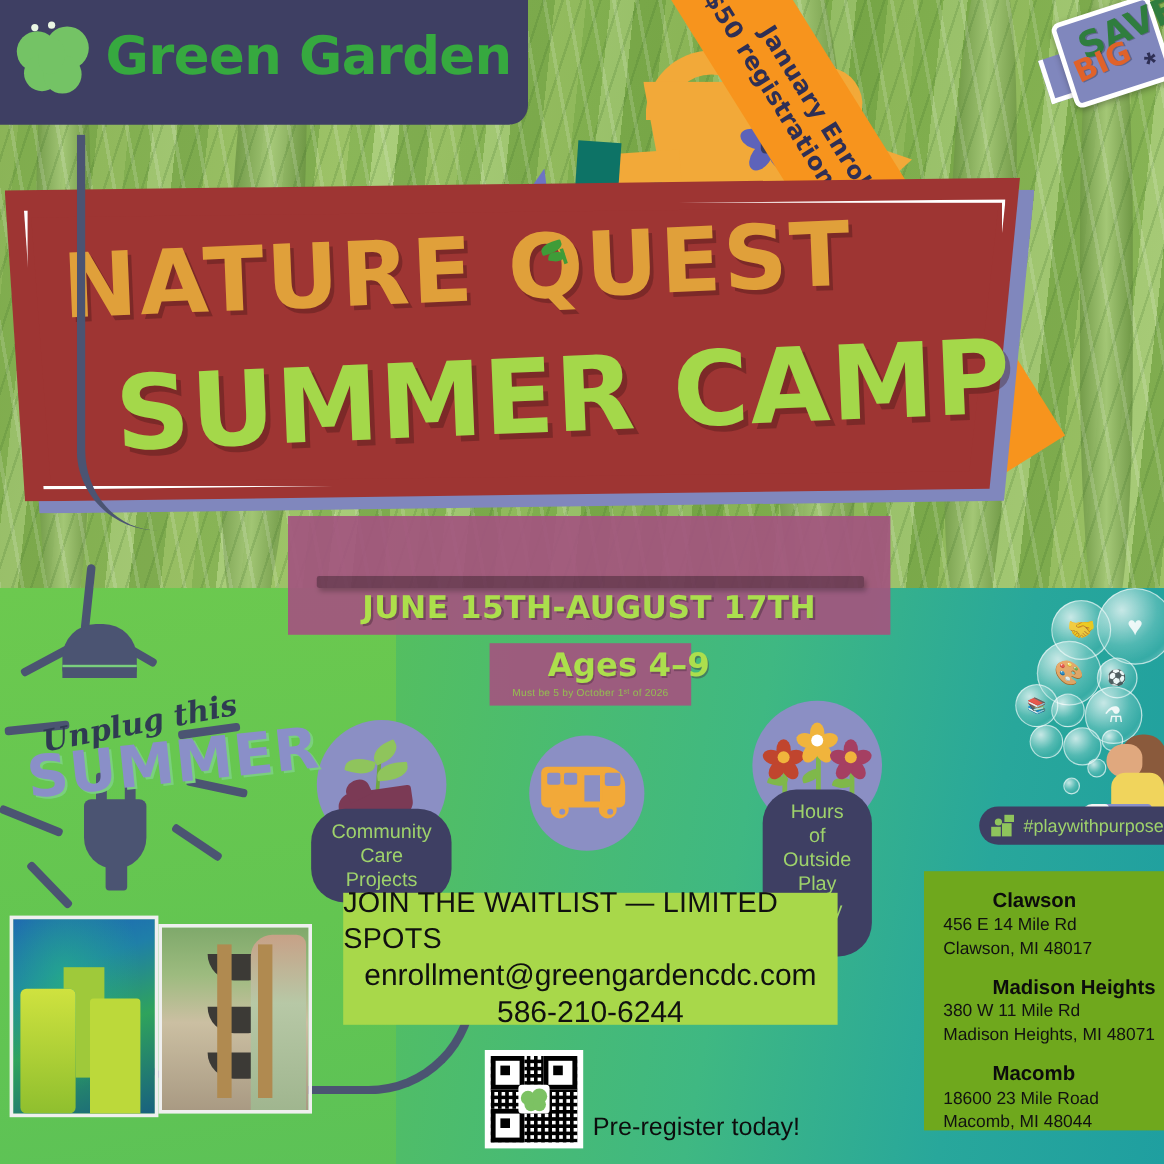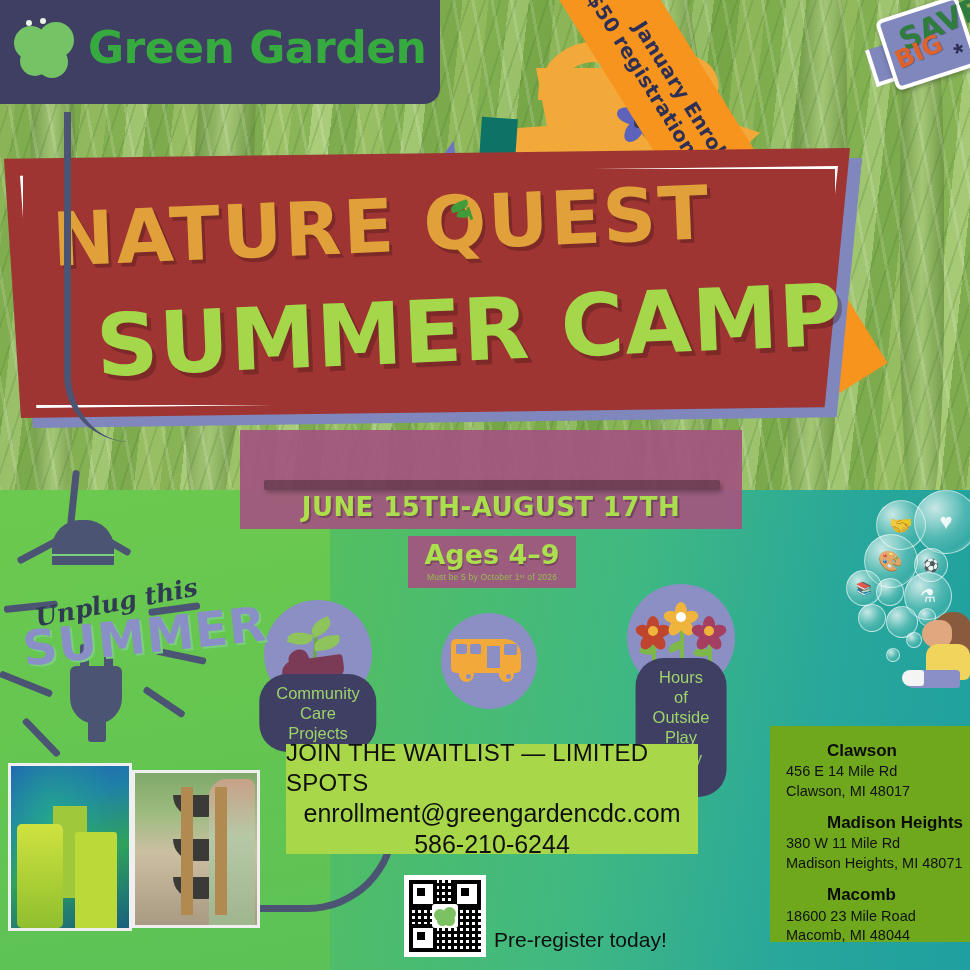--- a/index.html
+++ b/index.html
@@ -166,20 +166,21 @@
     font-family:"DejaVu Sans",sans-serif;font-weight:bold;font-size:26px;color:#b4e24a;
     letter-spacing:.4px;text-shadow:2px 2px 0 rgba(70,30,55,.45);
   }
   .ages{
     position:absolute;left:408px;top:536px;width:168px;height:52px;background:#a3557f;opacity:.93;
   }
   .ages-main{
     position:absolute;left:0;top:3px;width:168px;text-align:center;
     font-family:"DejaVu Sans",sans-serif;font-weight:bold;font-size:27px;color:#b4e24a;
     text-shadow:1px 2px 0 rgba(70,30,55,.4);
+    padding-left:32px;
   }
   .ages-fine{
     position:absolute;left:0;top:36px;width:168px;text-align:center;
     font-family:"Liberation Sans",sans-serif;font-size:8.5px;color:#9bbf4f;letter-spacing:.2px;
   }
 
   
   .feat{position:absolute;}
   .feat-circle{
     position:absolute;left:50%;top:0;transform:translateX(-50%);
@@ -538,20 +539,29 @@
     <div class="bub" style="left:44px;top:162px;width:12px;height:12px;"></div>
     <div class="kidblow">
       <span class="kb-hair"></span>
         <span class="kb-face"></span>
       <span class="kb-body"></span>
         <span class="kb-leg"></span>
         <span class="kb-foot"></span>
     </div>
   </div>
 
+  <div class="hashtag">
+    <span class="hic">
+      <b class="hi1"></b>
+        <b class="hi2"></b>
+        <b class="hi3"></b>
+        <b class="hi4"></b>
+    </span>
+    <span>#playwithpurpose</span>
+  </div>
 
   <div class="cta">
     <div class="cta-1">JOIN THE WAITLIST — LIMITED SPOTS</div>
     <div class="cta-2">enrollment@greengardencdc.com</div>
     <div class="cta-3">586-210-6244</div>
   </div>
 
   <div class="locs">
     <div class="loc">
       <div class="loc-name">Clawson</div>

